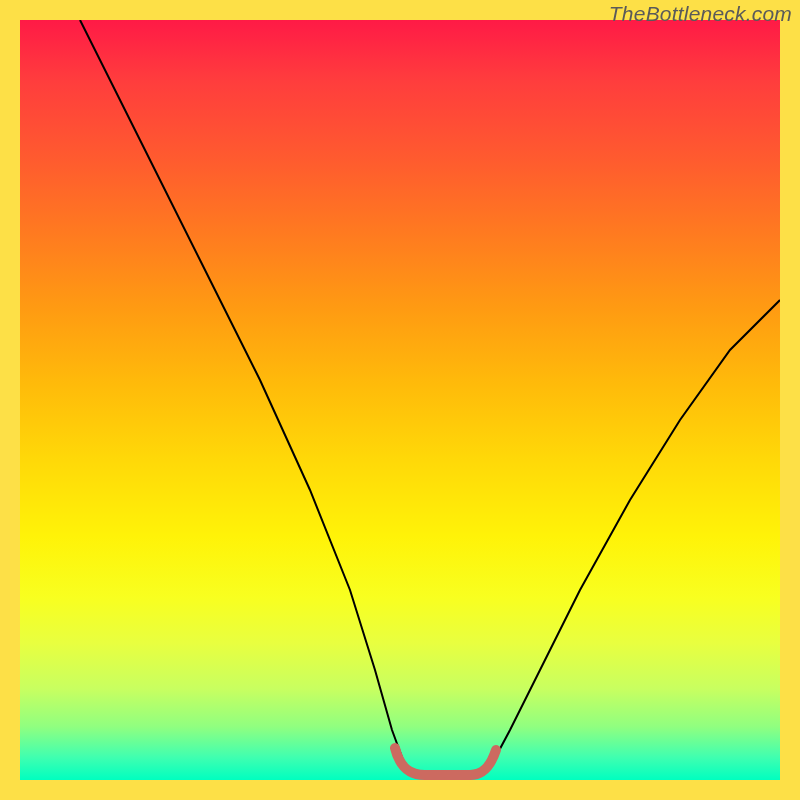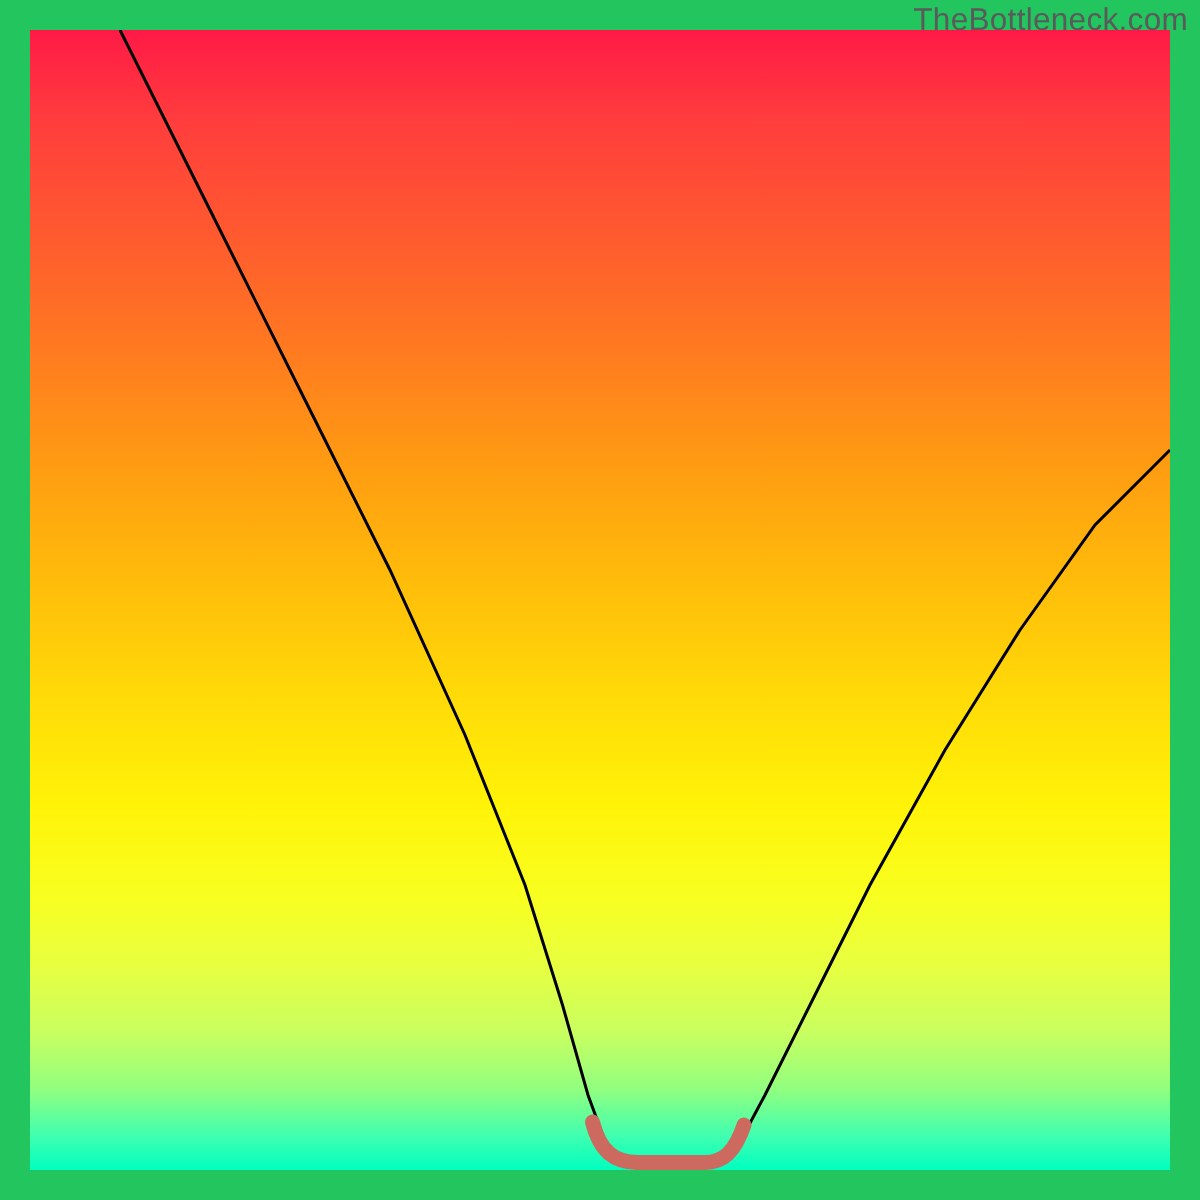--- a/index.html
+++ b/index.html
@@ -8,21 +8,22 @@
     width: 800px;
     height: 800px;
     overflow: hidden;
     background: #000;
     font-family: Arial, Helvetica, sans-serif;
   }
   .outer {
     position: relative;
     width: 800px;
     height: 800px;
-    background: #22c55e;
+    background: #fde047;
+    font-style: italic;
   }
   .plot {
     position: absolute;
     left: 20px;
     top: 20px;
     width: 760px;
     height: 760px;
     background: linear-gradient(to bottom,
       #ff1a46 0%,
       #ff3d3d 8%,

